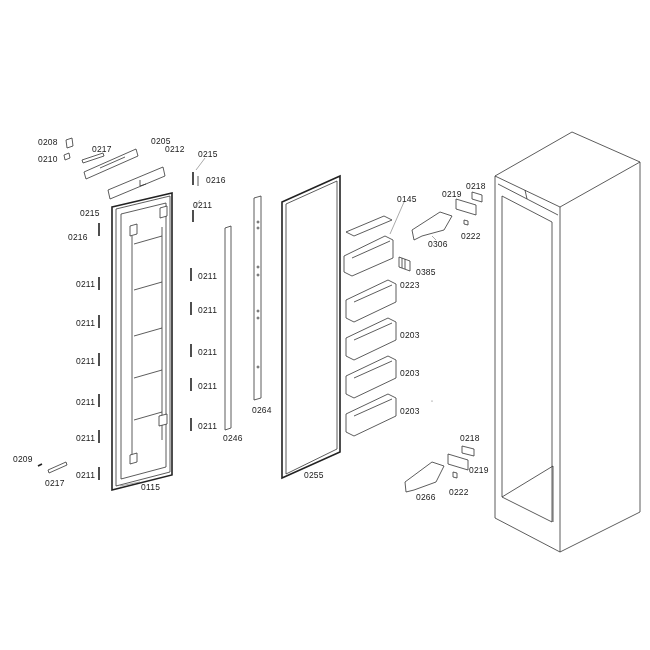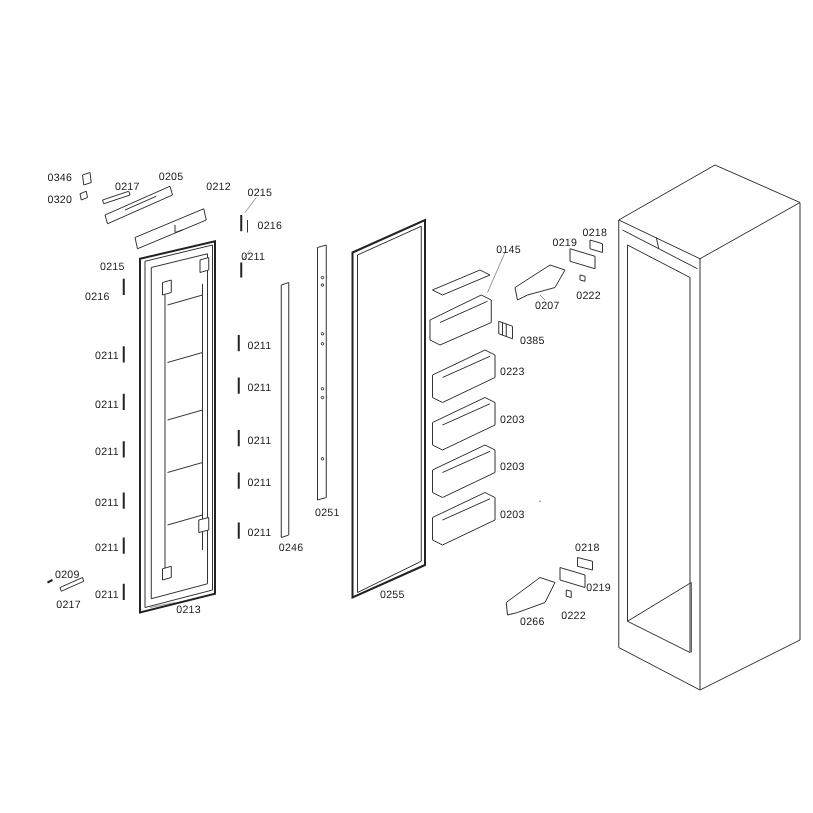--- a/index.html
+++ b/index.html
@@ -169,54 +169,54 @@
     <path class="ln" d="M525 190 L527 199"></path>
     <path class="ln" d="M502 196 L552 222 L552 522 L502 497 Z"></path>
     <path class="ln" d="M502 497 L553 466"></path>
     <path class="ln" d="M553 466 L553 522"></path>
   </g>
 
   <circle cx="432" cy="401" r="0.6" fill="#666"></circle>
 </svg>
 
 <div id="labels">
-  <span class="lbl" style="left:38px;top:138px">0346</span>
-  <span class="lbl" style="left:38px;top:155px">0320</span>
+  <span class="lbl" style="left:38px;top:138px">0208</span>
+  <span class="lbl" style="left:38px;top:155px">0210</span>
   <span class="lbl" style="left:92px;top:145px">0217</span>
-  <span class="lbl" style="left:127px;top:137px">0205</span>
+  <span class="lbl" style="left:151px;top:137px">0205</span>
   <span class="lbl" style="left:165px;top:145px">0212</span>
   <span class="lbl" style="left:198px;top:150px">0215</span>
   <span class="lbl" style="left:206px;top:176px">0216</span>
   <span class="lbl" style="left:80px;top:209px">0215</span>
   <span class="lbl" style="left:68px;top:233px">0216</span>
   <span class="lbl" style="left:193px;top:201px">0211</span>
   <span class="lbl" style="left:76px;top:280px">0211</span>
   <span class="lbl" style="left:76px;top:319px">0211</span>
   <span class="lbl" style="left:76px;top:357px">0211</span>
   <span class="lbl" style="left:76px;top:398px">0211</span>
   <span class="lbl" style="left:76px;top:434px">0211</span>
   <span class="lbl" style="left:76px;top:471px">0211</span>
   <span class="lbl" style="left:198px;top:272px">0211</span>
   <span class="lbl" style="left:198px;top:306px">0211</span>
   <span class="lbl" style="left:198px;top:348px">0211</span>
   <span class="lbl" style="left:198px;top:382px">0211</span>
   <span class="lbl" style="left:198px;top:422px">0211</span>
-  <span class="lbl" style="left:44px;top:455px">0209</span>
+  <span class="lbl" style="left:13px;top:455px">0209</span>
   <span class="lbl" style="left:45px;top:479px">0217</span>
-  <span class="lbl" style="left:141px;top:483px">0213</span>
+  <span class="lbl" style="left:141px;top:483px">0115</span>
   <span class="lbl" style="left:223px;top:434px">0246</span>
-  <span class="lbl" style="left:252px;top:406px">0251</span>
+  <span class="lbl" style="left:252px;top:406px">0264</span>
   <span class="lbl" style="left:304px;top:471px">0255</span>
   <span class="lbl" style="left:397px;top:195px">0145</span>
   <span class="lbl" style="left:442px;top:190px">0219</span>
   <span class="lbl" style="left:466px;top:182px">0218</span>
-  <span class="lbl" style="left:428px;top:240px">0207</span>
+  <span class="lbl" style="left:428px;top:240px">0306</span>
   <span class="lbl" style="left:461px;top:232px">0222</span>
   <span class="lbl" style="left:416px;top:268px">0385</span>
-  <span class="lbl" style="left:400px;top:293px">0223</span>
+  <span class="lbl" style="left:400px;top:281px">0223</span>
   <span class="lbl" style="left:400px;top:331px">0203</span>
   <span class="lbl" style="left:400px;top:369px">0203</span>
   <span class="lbl" style="left:400px;top:407px">0203</span>
   <span class="lbl" style="left:460px;top:434px">0218</span>
   <span class="lbl" style="left:469px;top:466px">0219</span>
   <span class="lbl" style="left:416px;top:493px">0266</span>
   <span class="lbl" style="left:449px;top:488px">0222</span>
 </div>
 
 </body></html>

